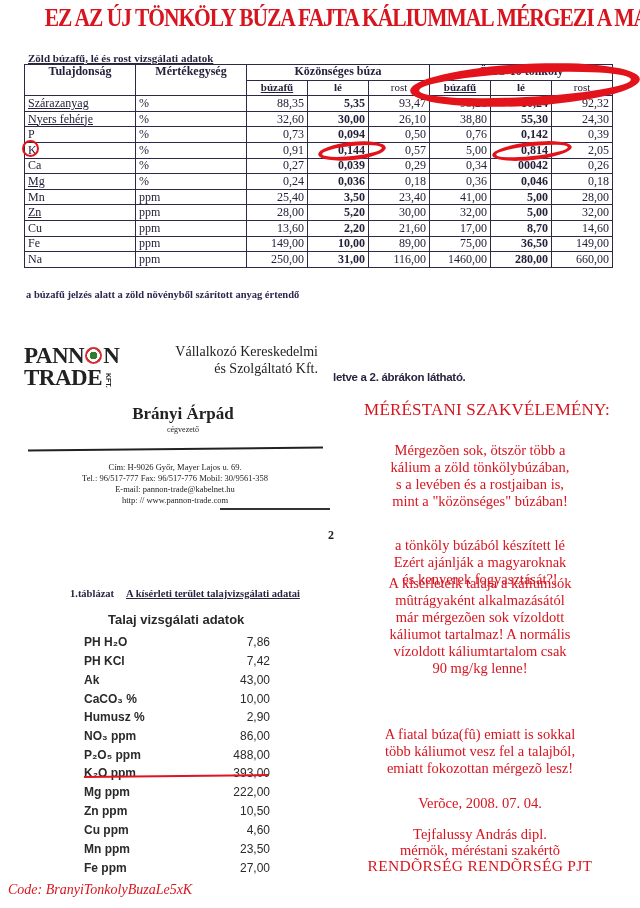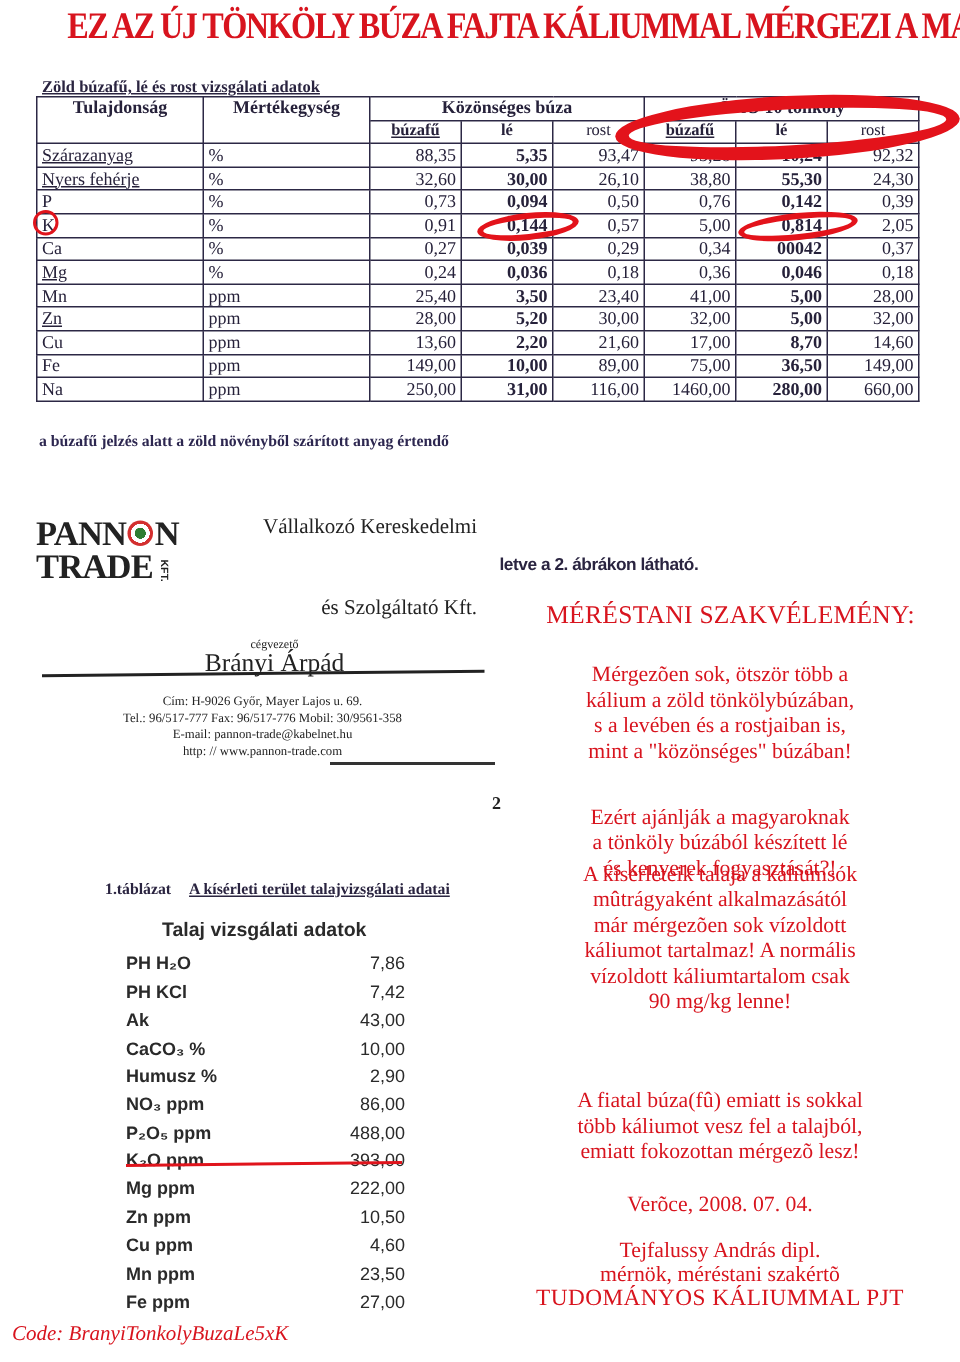--- a/index.html
+++ b/index.html
@@ -30,22 +30,22 @@
 
   .footnote { left: 26px; top: 289px; font-size: 10.5px; font-weight: bold; color: #2d2750; }
 
   
   .logo { left: 24px; top: 345px; width: 90px; height: 50px; }
   .logo-line { font-family: "Liberation Serif", serif; font-weight: bold; font-size: 23px; line-height: 22px; color: #222; letter-spacing: -0.5px; white-space: nowrap; }
   .logo-kft { position: absolute; left: 88px; top: 28px; font-size: 7px; transform: rotate(90deg); transform-origin: left top; font-family: "Liberation Sans", sans-serif; color: #222; font-weight: bold; }
   .roundel { display: inline-block; width: 17px; height: 17px; border-radius: 50%; background: radial-gradient(circle, #2e7d32 0 30%, #ffffff 31% 52%, #d32f2f 53% 100%); vertical-align: -1px; margin: 0 1px; }
   .company { left: 168px; top: 343px; width: 150px; text-align: right; font-size: 14px; line-height: 17px; color: #222; }
   .company-1 { display: block; }
-  .company-2 { display: block; margin-top: 37px; }
-  .person-name { left: 118px; top: 404px; width: 130px; text-align: center; font-size: 17px; font-weight: normal; color: #222; margin-top: 28px; }
+  .company-2 { display: block; }
+  .person-name { left: 118px; top: 404px; width: 130px; text-align: center; font-size: 17px; font-weight: bold; color: #222; }
   .person-role { left: 118px; top: 425px; width: 130px; text-align: center; font-size: 8px; color: #222; }
   .card-rule-1 { left: 28px; top: 448px; width: 295px; height: 1.5px; background: #222; transform: rotate(-0.6deg); }
   .card-contact { left: 40px; top: 462px; width: 270px; text-align: center; font-size: 8.5px; line-height: 11px; color: #222; }
   .card-rule-2 { left: 220px; top: 508px; width: 110px; height: 1.5px; background: #333; }
 
   .fig-text { left: 333px; top: 371px; font-size: 11.5px; font-weight: bold; color: #2a2440; font-family: "Liberation Sans", sans-serif; letter-spacing: -0.3px; }
   .page-num { left: 328px; top: 528px; font-size: 12px; font-weight: bold; color: #222; }
 
   
   .soil-caption { left: 70px; top: 588px; font-size: 10.5px; color: #2a2440; white-space: nowrap; }
@@ -138,21 +138,21 @@
         <td class="num col-num">2,05</td>
       </tr>
       <tr>
         <td class="prop">Ca</td>
         <td class="unit">%</td>
         <td class="num col-num">0,27</td>
         <td class="num col-num bold">0,039</td>
         <td class="num col-num">0,29</td>
         <td class="num col-num">0,34</td>
         <td class="num col-num bold">00042</td>
-        <td class="num col-num">0,37</td>
+        <td class="num col-num">0,26</td>
       </tr>
       <tr>
         <td class="prop" style="text-decoration: underline;">Mg</td>
         <td class="unit">%</td>
         <td class="num col-num">0,24</td>
         <td class="num col-num bold">0,036</td>
         <td class="num col-num">0,18</td>
         <td class="num col-num">0,36</td>
         <td class="num col-num bold">0,046</td>
         <td class="num col-num">0,18</td>
@@ -303,22 +303,22 @@
 <div class="abs code-line">Code: BranyiTonkolyBuzaLe5xK</div>
 
 <div class="abs opinion-title">MÉRÉSTANI SZAKVÉLEMÉNY:</div>
 <div class="abs opinion-para op-p1">
     <span class="line">Mérgezõen sok, ötször több a</span>
     <span class="line">kálium a zöld tönkölybúzában,</span>
     <span class="line">s a levében és a rostjaiban is,</span>
     <span class="line">mint a "közönséges" búzában!</span>
   </div>
 <div class="abs opinion-para op-p2">
+    <span class="line">a tönköly búzából készített lé</span>
     <span class="line">Ezért ajánlják a magyaroknak</span>
-    <span class="line">a tönköly búzából készített lé</span>
     <span class="line">és kenyerek fogyasztását?!</span>
   </div>
 <div class="abs opinion-para op-p3">
     <span class="line">A kísérleteik talaja a káliumsók</span>
     <span class="line">mûtrágyaként alkalmazásától</span>
     <span class="line">már mérgezõen sok vízoldott</span>
     <span class="line">káliumot tartalmaz! A normális</span>
     <span class="line">vízoldott káliumtartalom csak</span>
     <span class="line">90 mg/kg lenne!</span>
   </div>
@@ -326,14 +326,14 @@
     <span class="line">A fiatal búza(fû) emiatt is sokkal</span>
     <span class="line">több káliumot vesz fel a talajból,</span>
     <span class="line">emiatt fokozottan mérgezõ lesz!</span>
   </div>
 <div class="abs opinion-para op-date">Verõce, 2008. 07. 04.</div>
 <div class="abs opinion-para op-sign">
   <div>
       <span class="line">Tejfalussy András dipl.</span>
       <span class="line">mérnök, méréstani szakértõ</span>
     </div>
-  <span class="op-org">TUDOMÁNYOS KÁLIUMMAL PJT</span>
+  <span class="op-org">RENDÕRSÉG RENDÕRSÉG PJT</span>
 </div>
 
 </body></html>

